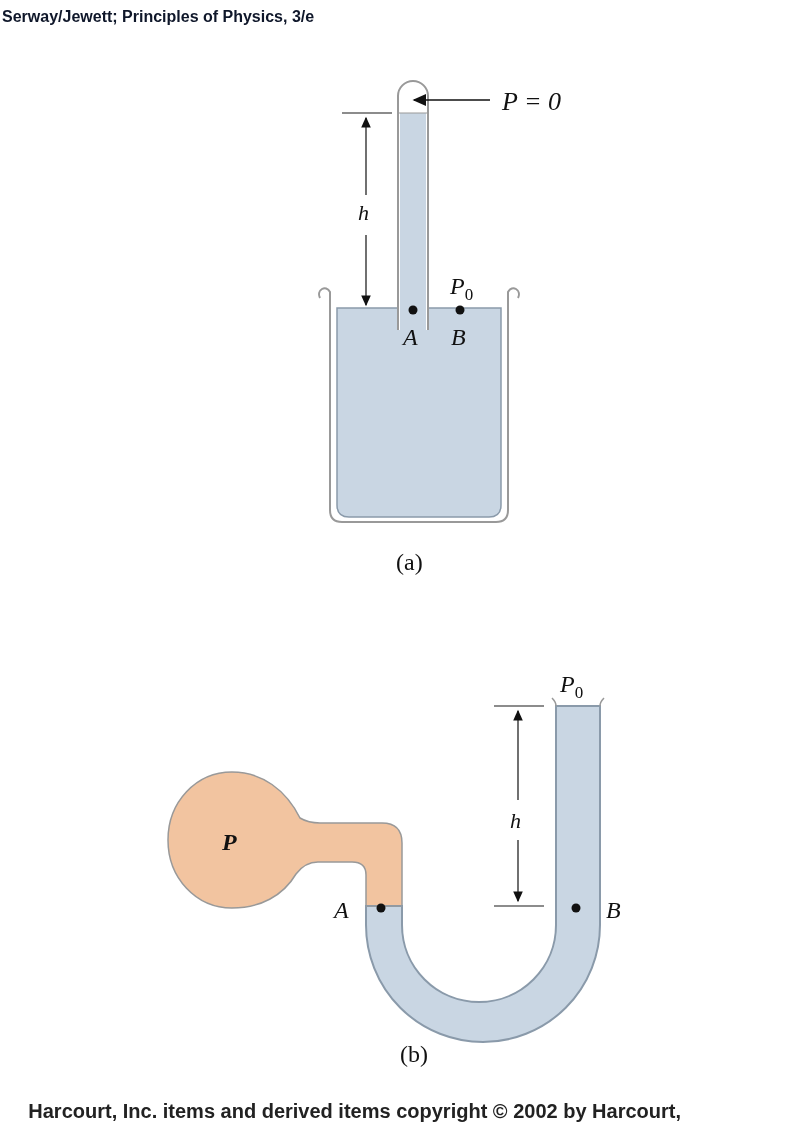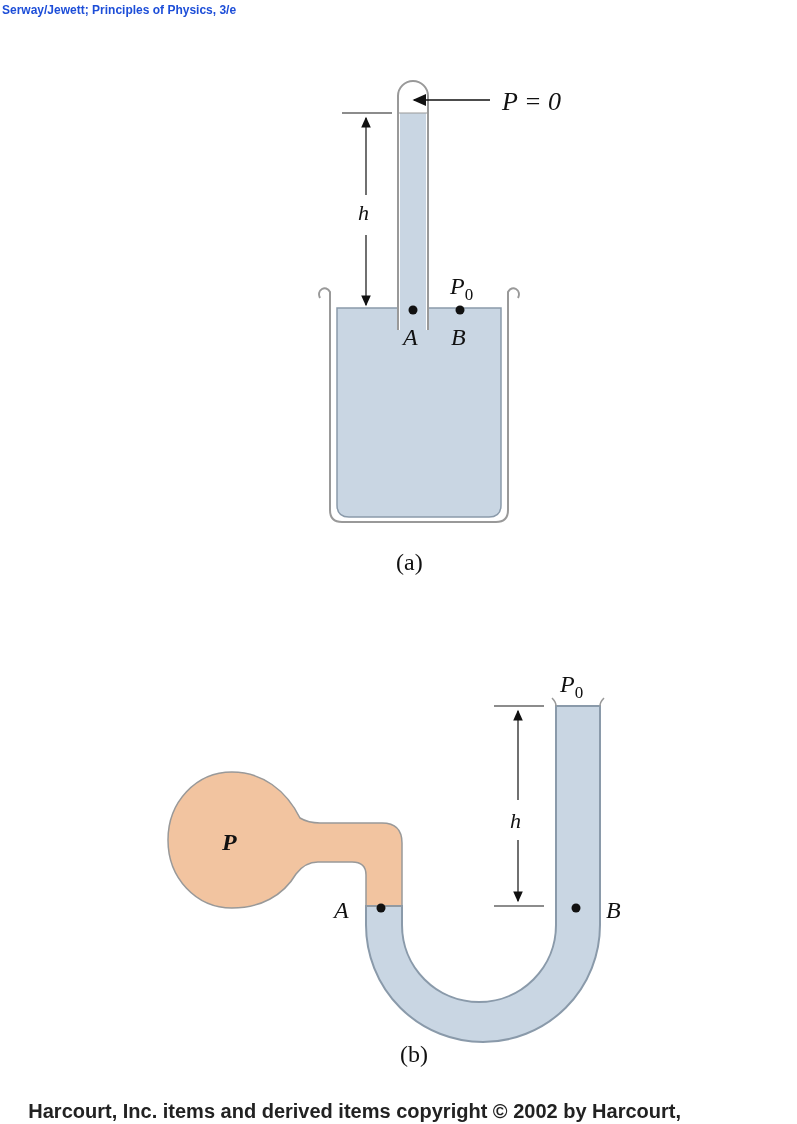--- a/index.html
+++ b/index.html
@@ -1,20 +1,20 @@
 <!DOCTYPE html>
 <html><head>
 <meta charset="utf-8">
 <style>
   html, body { margin: 0; padding: 0; background: #ffffff; }
   body { width: 797px; height: 1124px; position: relative; overflow: hidden; }
   .header {
-    position: absolute; left: 2px; top: 0px;
+    position: absolute; left: 2px; top: 7px;
     font-family: "Liberation Sans", sans-serif; font-weight: bold;
-    font-size: 12px; line-height: 20px; color: #1d4ed8;
+    font-size: 16px; line-height: 20px; color: #0f172a;
   }
   .footer {
     position: absolute; left: 0; top: 1100px; width: 681px; text-align: right;
     font-family: "Liberation Sans", sans-serif; font-weight: bold;
     font-size: 20px; color: #222; padding-right: 0; box-sizing: border-box;
   }
   svg { position: absolute; left: 0; top: 0; }
   .lbl { font-family: "Liberation Serif", serif; font-style: italic; fill: #111; }
   .cap { font-family: "Liberation Serif", serif; fill: #111; }
 </style>

